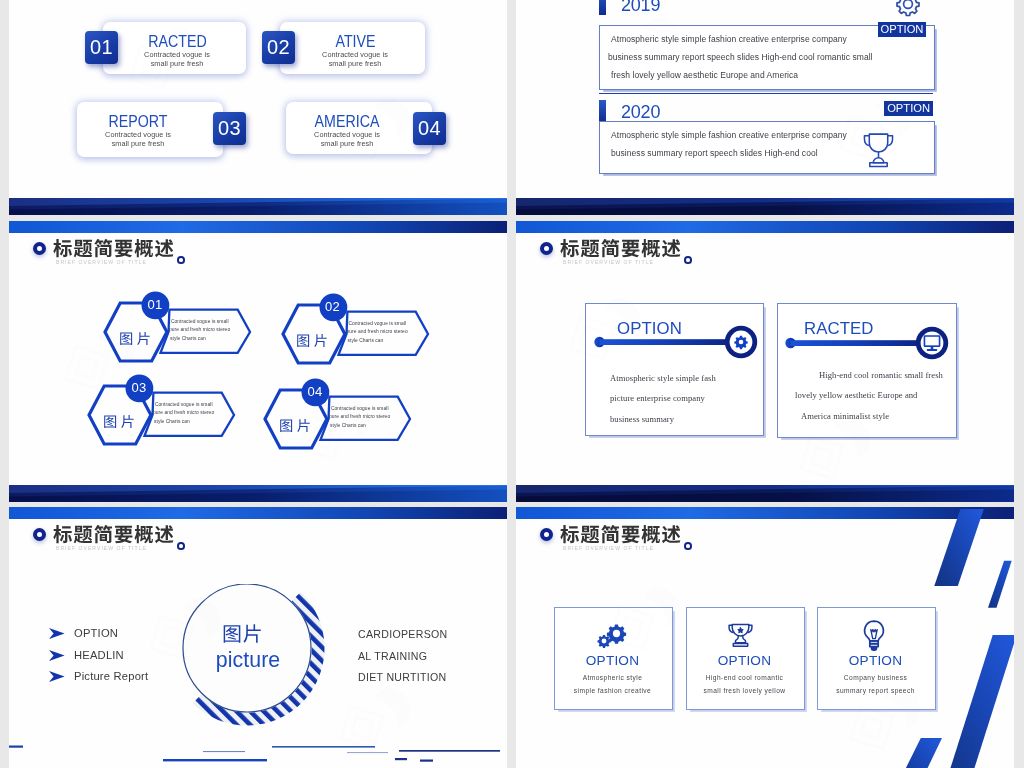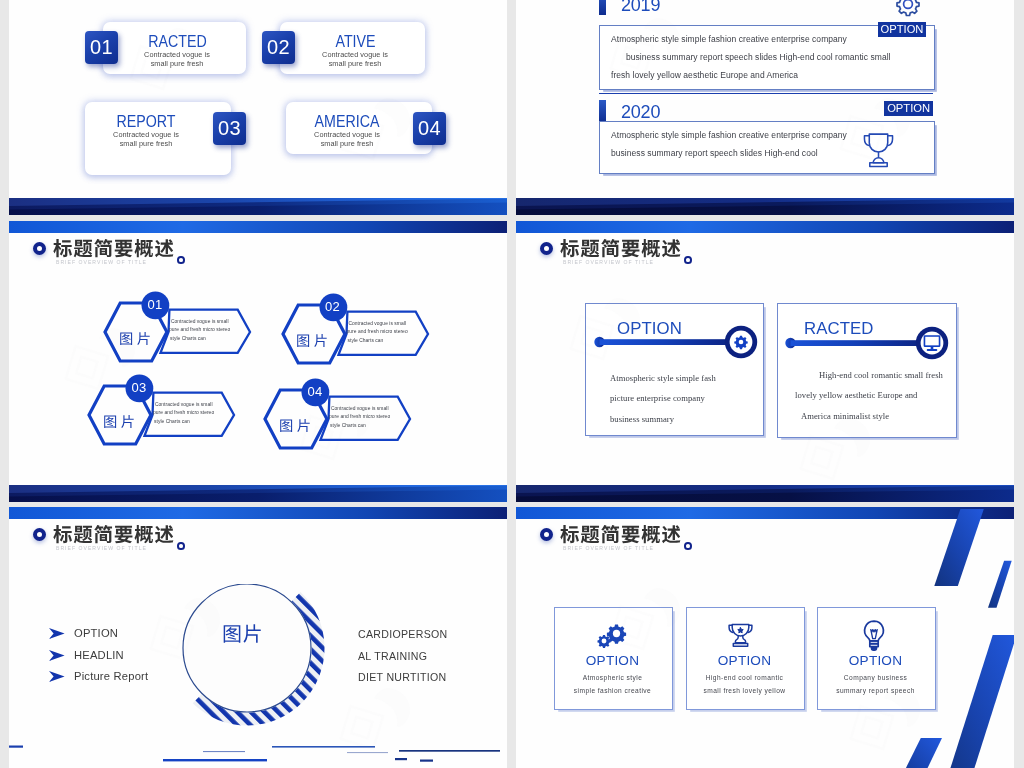--- a/index.html
+++ b/index.html
@@ -75,21 +75,21 @@
   </div>
   <div class="numbox" style="left:76px;top:97px">01</div>
 
   <div class="card1" style="left:271px;top:88px;width:145px;height:52px">
     <div class="c1-title" style="top:11px;left:2.5px">ATIVE</div>
     <div class="c1-sub" style="top:28px;left:2.5px">Contracted  vogue  is</div>
     <div class="c1-sub" style="top:37px;left:2.5px">small pure  fresh</div>
   </div>
   <div class="numbox" style="left:253px;top:97px">02</div>
 
-  <div class="card1" style="left:76px;top:168px;width:146px;height:73px">
+  <div class="card1" style="left:68px;top:168px;width:146px;height:55px">
     <div class="c1-title" style="top:11px;left:-12px">REPORT</div>
     <div class="c1-sub" style="top:28px;left:-12px">Contracted  vogue  is</div>
     <div class="c1-sub" style="top:37px;left:-12px">small pure  fresh</div>
   </div>
   <div class="numbox" style="left:204px;top:178px">03</div>
 
   <div class="card1" style="left:277px;top:168px;width:146px;height:52px">
     <div class="c1-title" style="top:11px;left:-12px">AMERICA</div>
     <div class="c1-sub" style="top:28px;left:-12px">Contracted  vogue  is</div>
     <div class="c1-sub" style="top:37px;left:-12px">small pure  fresh</div>
@@ -133,21 +133,21 @@
         <circle cx="0" cy="0" r="4.4" stroke="#2f4fc0"></circle>
       </g>
       <g transform="translate(35,2)" fill="#2344ae">
         <path d="M-1 -6.6 h2 l.4 1.6 a5.2 5.2 0 0 1 1.4 .6 l1.4 -.9 l1.4 1.4 l-.9 1.4 a5.2 5.2 0 0 1 .6 1.4 l1.6 .4 v2 l-1.6 .4 a5.2 5.2 0 0 1 -.6 1.4 l.9 1.4 l-1.4 1.4 l-1.4 -.9 a5.2 5.2 0 0 1 -1.4 .6 l-.4 1.6 h-2 l-.4 -1.6 a5.2 5.2 0 0 1 -1.4 -.6 l-1.4 .9 l-1.4 -1.4 l.9 -1.4 a5.2 5.2 0 0 1 -.6 -1.4 l-1.6 -.4 v-2 l1.6 -.4 a5.2 5.2 0 0 1 .6 -1.4 l-.9 -1.4 l1.4 -1.4 l1.4 .9 a5.2 5.2 0 0 1 1.4 -.6 z"></path>
         <circle cx="0" cy="0" r="2.2" fill="#fff"></circle>
       </g>
     </svg>
   </div>
   <div class="pbox" style="left:83px;top:91px;width:334px;height:63px"></div>
   <div class="ptxt" style="left:95px;top:100px">Atmospheric style simple fashion creative enterprise company</div>
-  <div class="ptxt" style="left:110px;top:118px">business summary report speech slides High-end cool romantic small</div>
+  <div class="ptxt" style="left:92px;top:118px">business summary report speech slides High-end cool romantic small</div>
   <div class="ptxt" style="left:95px;top:136px">fresh lovely yellow aesthetic Europe and America</div>
   <div class="obox" style="left:361.6px;top:88.3px;width:48.8px;height:15.1px;line-height:15.6px">OPTION</div>
 
   <div class="hrule" style="left:83px;top:159px;width:334px"></div>
 
   <div class="ybar" style="left:83px;top:166px;height:23px"></div>
   <div class="yr" style="left:105px;top:168px">2020</div>
   <div class="pbox" style="left:83px;top:187px;width:334px;height:51px"></div>
   <div class="ptxt" style="left:95px;top:196px">Atmospheric style simple fashion creative enterprise company</div>
   <div class="ptxt" style="left:95px;top:214px">business summary report speech slides High-end cool</div>
@@ -533,20 +533,21 @@
     <div id="c5zh" style="position:absolute;left:48px;top:39px">
           <svg width="41.4" height="22.400000000000002" viewBox="0 0 2070 1120">
             <g transform="translate(0,905) scale(1,-1)">
               <path d="M375 279C455 262 557 227 613 199L644 250C588 276 487 309 407 325ZM275 152C413 135 586 95 682 61L715 117C618 149 445 188 310 203ZM84 796V-80H156V-38H842V-80H917V796ZM156 29V728H842V29ZM414 708C364 626 278 548 192 497C208 487 234 464 245 452C275 472 306 496 337 523C367 491 404 461 444 434C359 394 263 364 174 346C187 332 203 303 210 285C308 308 413 345 508 396C591 351 686 317 781 296C790 314 809 340 823 353C735 369 647 396 569 432C644 481 707 538 749 606L706 631L695 628H436C451 647 465 666 477 686ZM378 563 385 570H644C608 531 560 496 506 465C455 494 411 527 378 563Z" fill="#1b3fae"></path>
             </g>
             <g transform="translate(1035,905) scale(1,-1)">
               <path d="M180 814V481C180 304 166 119 38 -23C57 -36 84 -64 97 -82C189 19 230 141 246 267H668V-80H749V344H254C257 390 258 435 258 481V504H903V581H621V839H542V581H258V814Z" fill="#1b3fae"></path>
             </g>
           </svg>
         </div>
+    <div style="position:absolute;left:0;top:64px;width:148px;text-align:center;color:#1d4cbb;font-size:21.3px;letter-spacing:.1px">picture</div>
   </div>
 
   <div class="r5" style="left:349px;top:121px">CARDIOPERSON</div>
   <div class="r5" style="left:349px;top:142.5px">AL TRAINING</div>
   <div class="r5" style="left:349px;top:164px">DIET NURTITION</div>
 
   <div style="position:absolute;left:0;top:230px;width:498px;height:51px">
     <svg width="498" height="51" viewBox="0 0 498 51">
       <rect x="0" y="8.5" width="14" height="2.2" fill="#1b3fae"></rect>
       <rect x="194" y="14" width="42" height="1.1" fill="#6f86c6"></rect>

